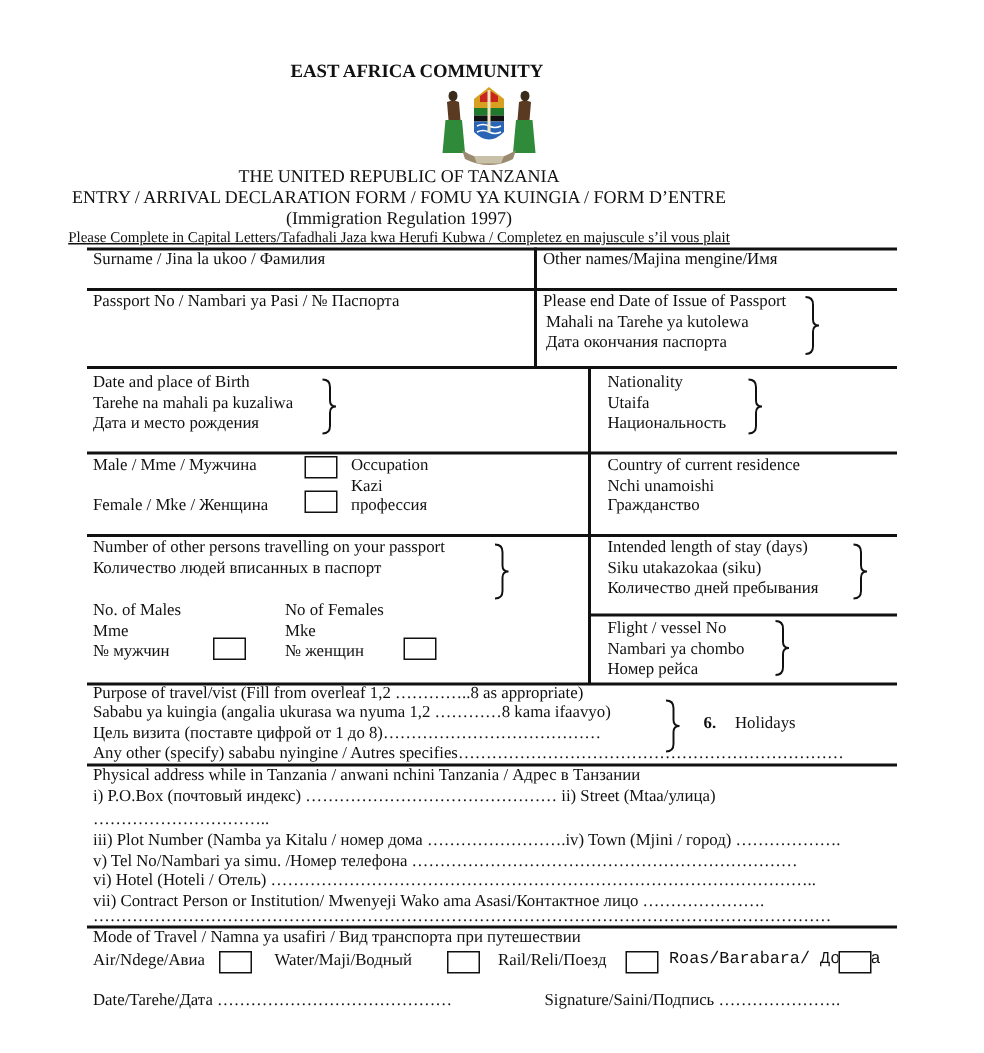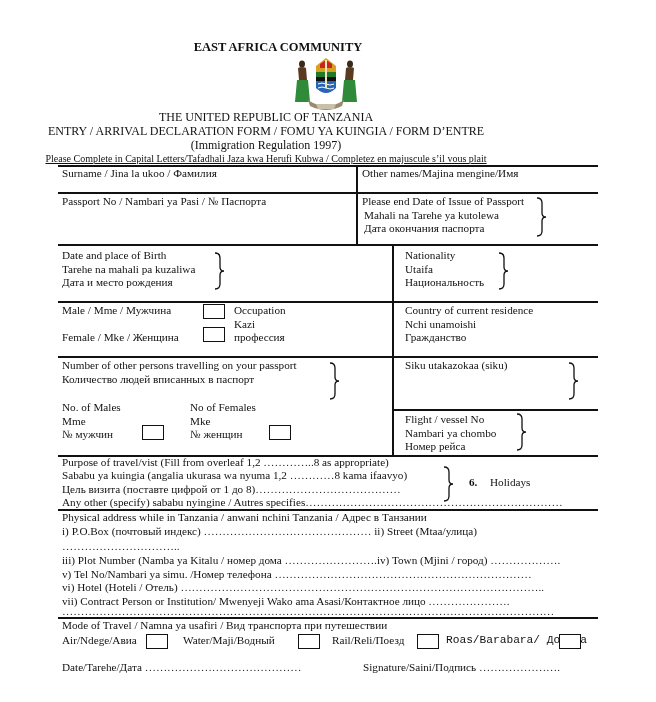--- a/index.html
+++ b/index.html
@@ -124,21 +124,23 @@
 <div class="box" style="left:142px; top:425px; width:22px; height:15px;"></div>
 
 <div class="abs t" style="left:190px; top:401px;">
   <div>No of Females</div>
   <div>Mke</div>
   <div>№ женщин</div>
 </div>
 <div class="box" style="left:269px; top:425px; width:22px; height:15px;"></div>
 
 <div class="abs t" style="left:405px; top:359px;">
+  <div>Intended length of stay (days)</div>
   <div>Siku utakazokaa (siku)</div>
+  <div>Количество дней пребывания</div>
 </div>
 <svg class="abs" style="left:567px; top:362px;" width="12" height="38">
     <path d="M2 1 Q7 1 7 6 L7 15 Q7 19 11 19 Q7 19 7 23 L7 32 Q7 37 2 37" stroke="#111" stroke-width="1.3" fill="none"></path>
   </svg>
 
 <div class="abs t" style="left:405px; top:413px;">
   <div>Flight / vessel No</div>
   <div>Nambari ya chombo</div>
   <div>Номер рейса</div>
 </div>

